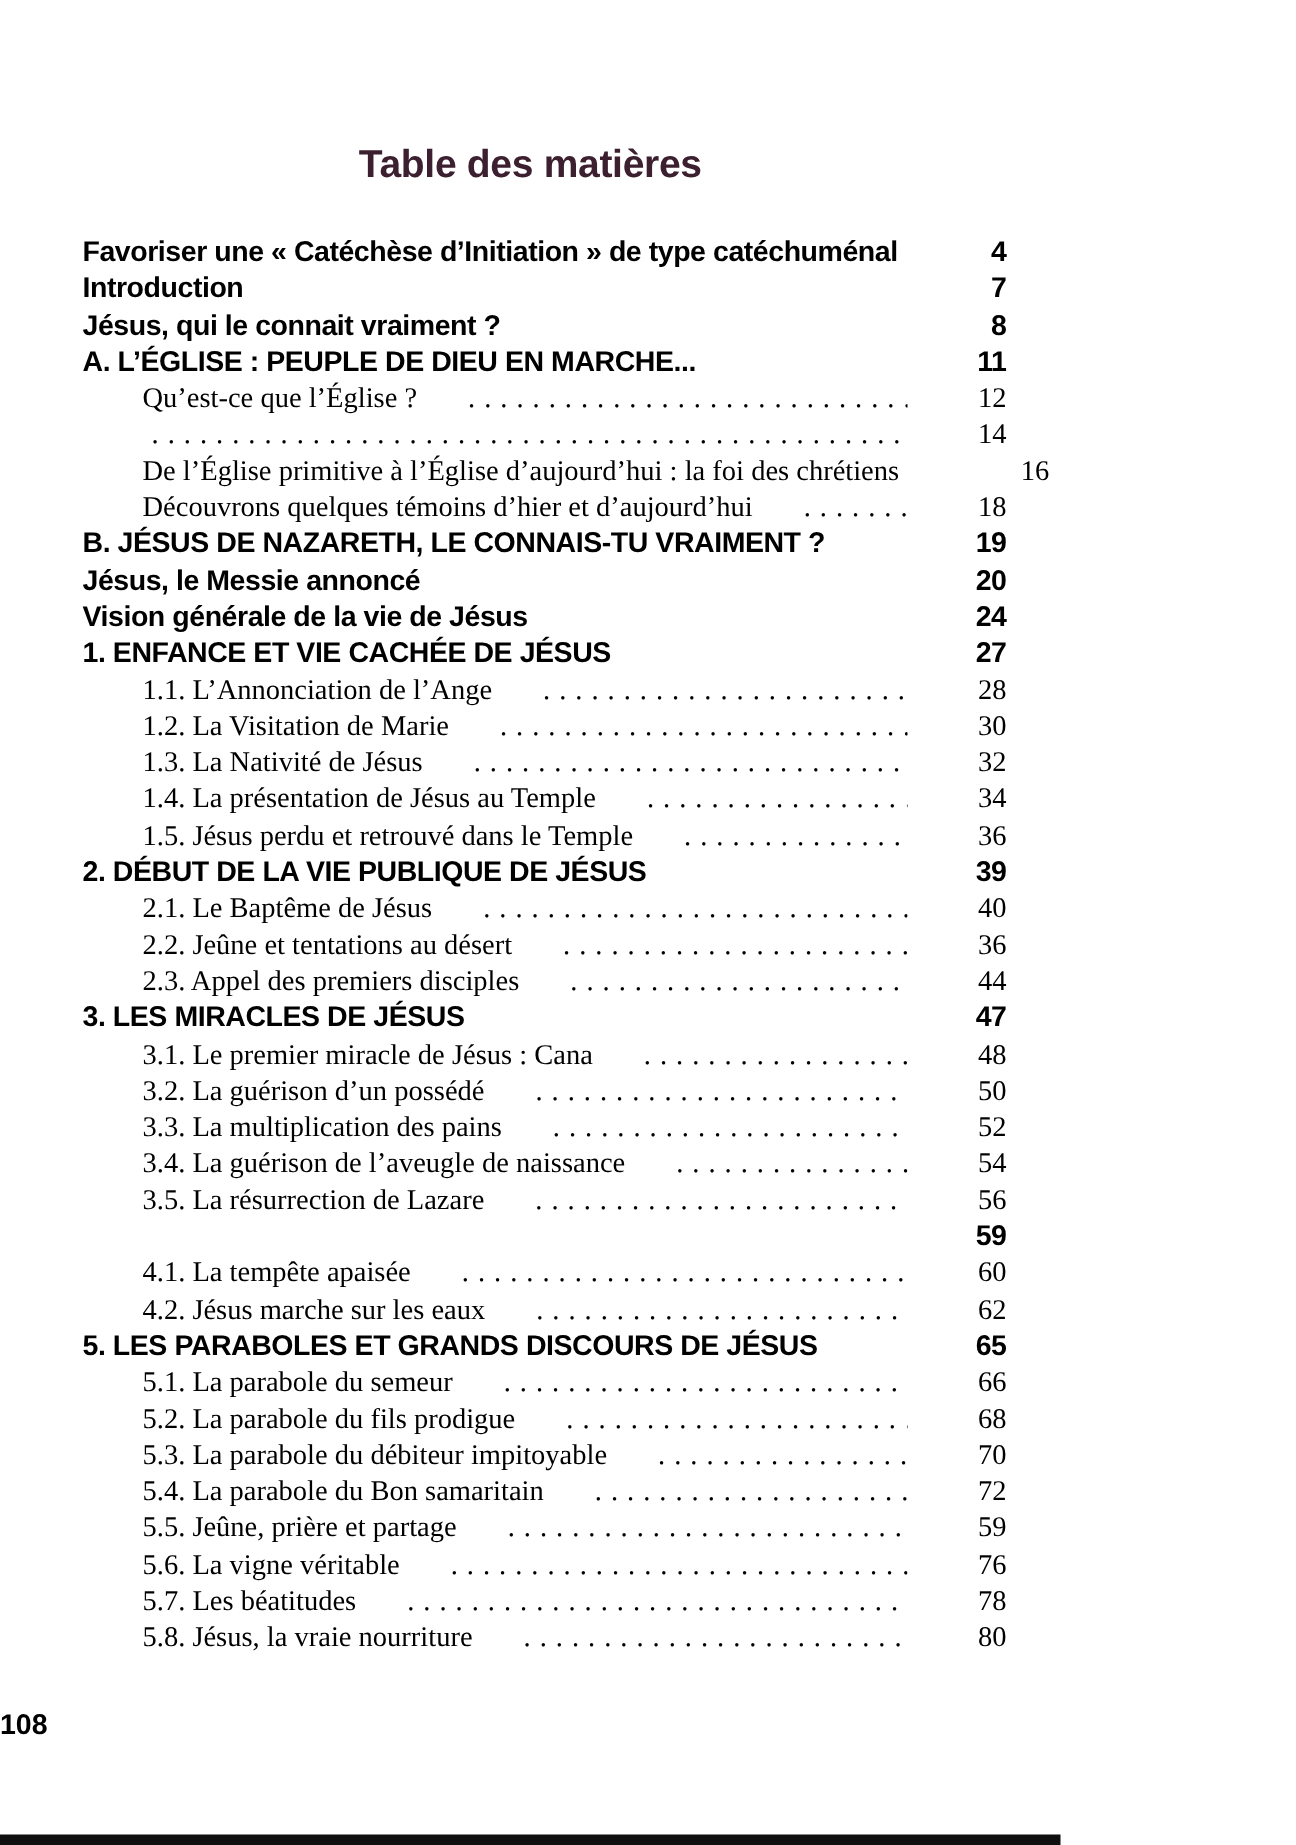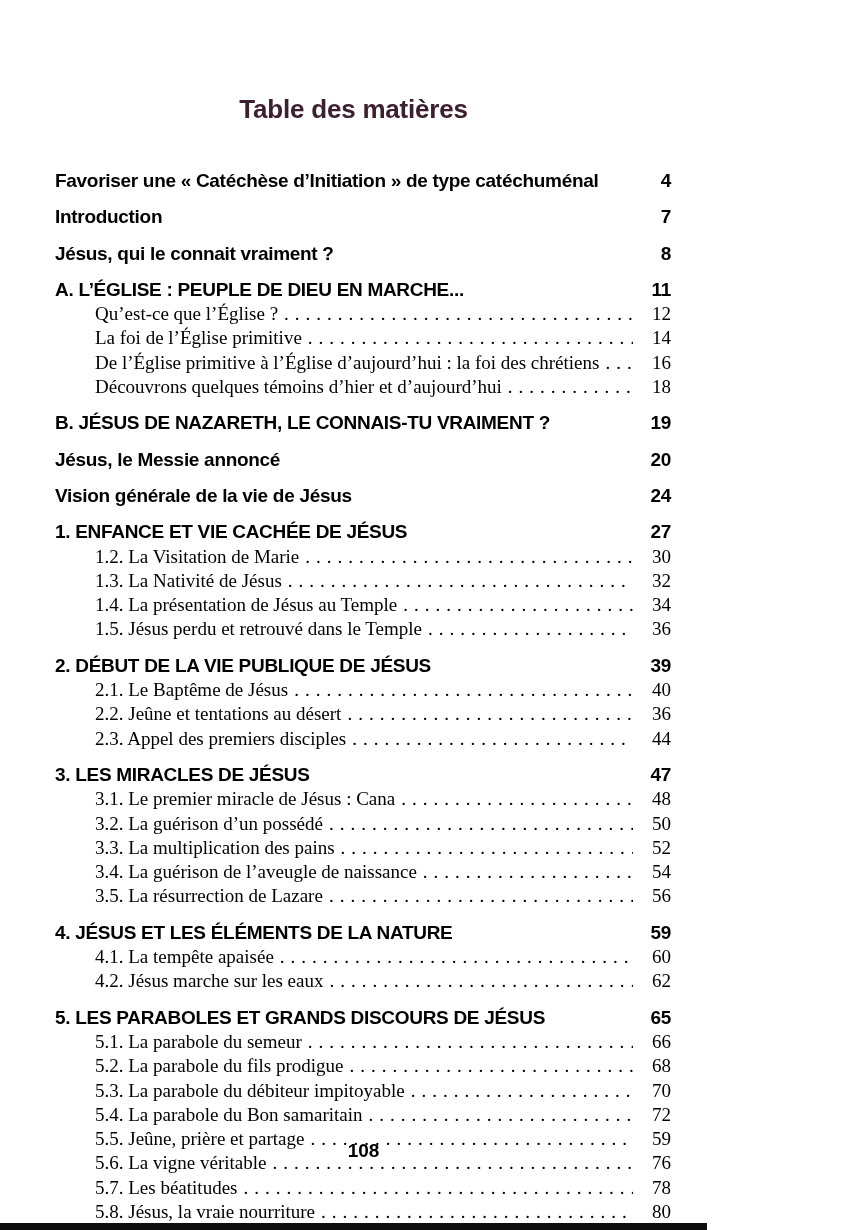--- a/index.html
+++ b/index.html
@@ -39,26 +39,26 @@
     display: flex;
     align-items: baseline;
     height: 24.3px;
     line-height: 24.3px;
   }
   .row.main {
     font-family: "Liberation Sans", sans-serif;
     font-weight: bold;
     font-size: 19px;
     letter-spacing: -0.3px;
-    margin-top: 12px;
   }
   .row.sub {
     font-family: "Liberation Serif", serif;
     font-size: 19px;
     padding-left: 40px;
+    gap: 28px;
   }
   .label {
     white-space: nowrap;
   }
   .spacer {
     flex: 1;
   }
   .leader {
     flex: 1;
     overflow: hidden;
@@ -75,25 +75,24 @@
   .page-num {
     min-width: 28px;
     text-align: right;
     white-space: nowrap;
   }
   .footer-num {
     position: absolute;
     top: 1140px;
     left: 0;
     right: 0;
-    text-align: center;
+    text-align: left;
     font-family: "Liberation Sans", sans-serif;
     font-weight: bold;
     font-size: 19px;
-    padding-left: 20px;
   }
   .scan-bar {
     position: absolute;
     left: 0;
     right: 0;
     bottom: 0;
     height: 7px;
     background: #0f0f0f;
   }
 </style>
@@ -123,21 +122,20 @@
         <span class="label">A. L’ÉGLISE : PEUPLE DE DIEU EN MARCHE...</span>
         <span class="spacer"></span>
         <span class="page-num">11</span>
       </div>
       <div class="row sub">
         <span class="label">Qu’est-ce que l’Église ?</span>
         <span class="leader"></span>
         <span class="page-num">12</span>
       </div>
       <div class="row sub">
-        <span class="label">La foi de l’Église primitive</span>
         <span class="leader"></span>
         <span class="page-num">14</span>
       </div>
       <div class="row sub">
         <span class="label">De l’Église primitive à l’Église d’aujourd’hui : la foi des chrétiens</span>
         <span class="leader"></span>
         <span class="page-num">16</span>
       </div>
       <div class="row sub">
         <span class="label">Découvrons quelques témoins d’hier et d’aujourd’hui</span>
@@ -158,20 +156,25 @@
         <span class="label">Vision générale de la vie de Jésus</span>
         <span class="spacer"></span>
         <span class="page-num">24</span>
       </div>
       <div class="row main">
         <span class="label">1. ENFANCE ET VIE CACHÉE DE JÉSUS</span>
         <span class="spacer"></span>
         <span class="page-num">27</span>
       </div>
       <div class="row sub">
+        <span class="label">1.1. L’Annonciation de l’Ange</span>
+        <span class="leader"></span>
+        <span class="page-num">28</span>
+      </div>
+      <div class="row sub">
         <span class="label">1.2. La Visitation de Marie</span>
         <span class="leader"></span>
         <span class="page-num">30</span>
       </div>
       <div class="row sub">
         <span class="label">1.3. La Nativité de Jésus</span>
         <span class="leader"></span>
         <span class="page-num">32</span>
       </div>
       <div class="row sub">
@@ -228,21 +231,20 @@
         <span class="label">3.4. La guérison de l’aveugle de naissance</span>
         <span class="leader"></span>
         <span class="page-num">54</span>
       </div>
       <div class="row sub">
         <span class="label">3.5. La résurrection de Lazare</span>
         <span class="leader"></span>
         <span class="page-num">56</span>
       </div>
       <div class="row main">
-        <span class="label">4. JÉSUS ET LES ÉLÉMENTS DE LA NATURE</span>
         <span class="spacer"></span>
         <span class="page-num">59</span>
       </div>
       <div class="row sub">
         <span class="label">4.1. La tempête apaisée</span>
         <span class="leader"></span>
         <span class="page-num">60</span>
       </div>
       <div class="row sub">
         <span class="label">4.2. Jésus marche sur les eaux</span>

